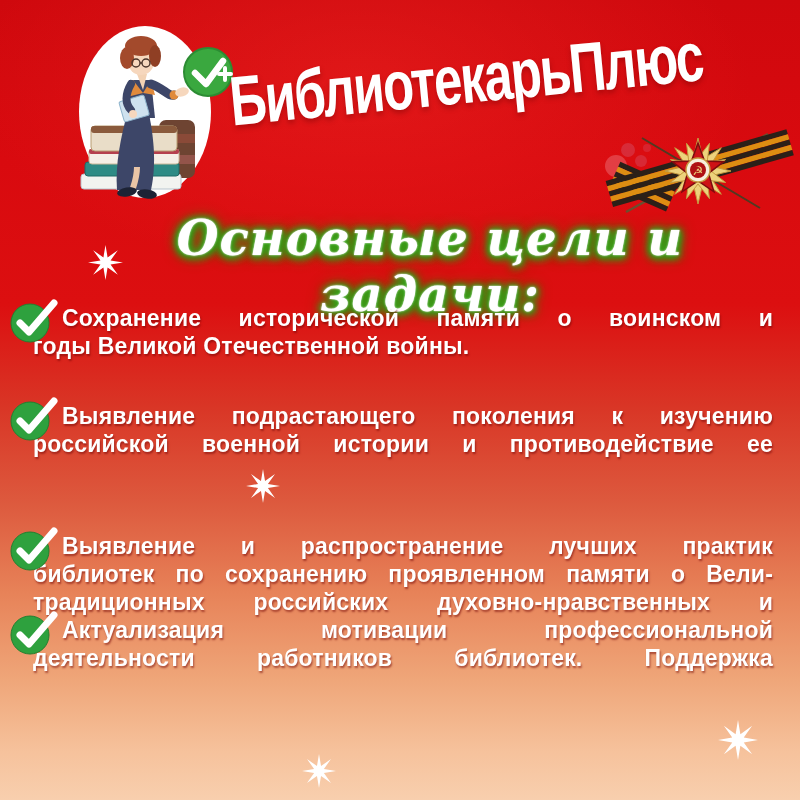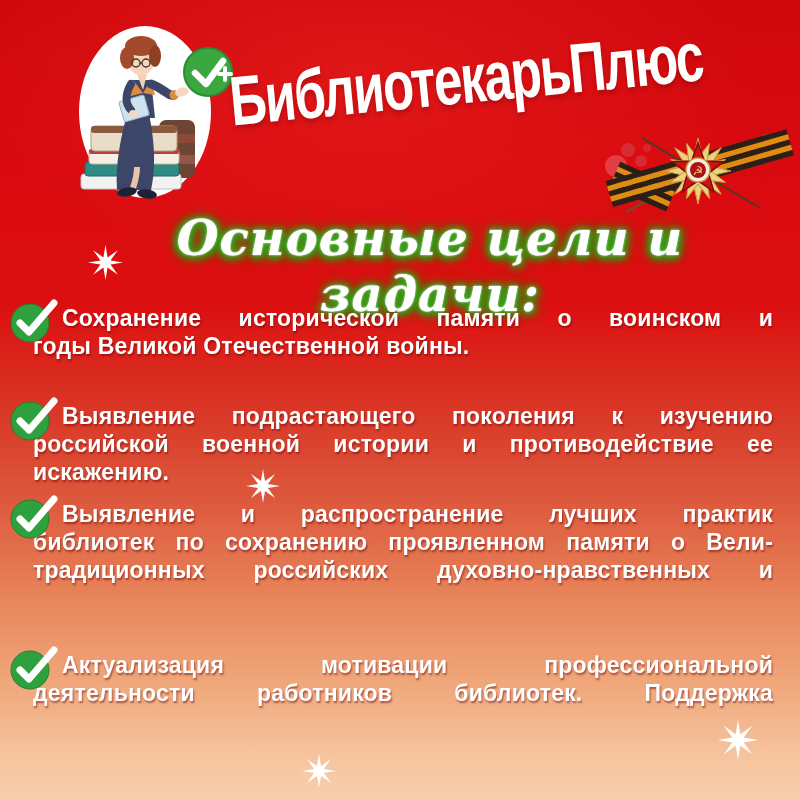--- a/index.html
+++ b/index.html
@@ -135,34 +135,33 @@
     <div class="bl last">годы Великой Отечественной войны.</div>
   </div>
 
   <div class="bullet" style="top:402px">
     <svg class="check" viewBox="0 0 50 46">
       <circle cx="20" cy="25" r="19" fill="#2ea13e" stroke="#237f30"></circle>
       <path d="M10,25 L19,34 L44,5" fill="none" stroke="#ffffff" stroke-width="7" stroke-linecap="round" stroke-linejoin="round"></path>
     </svg>
     <div class="bl first">Выявление подрастающего поколения к изучению</div>
     <div class="bl">российской военной истории и противодействие ее</div>
-    <div class="bl last">искажению.</div>
   </div>
 
-  <div class="bullet" style="top:500px">
+  <div class="bullet" style="top:532px">
     <svg class="check" viewBox="0 0 50 46">
       <circle cx="20" cy="25" r="19" fill="#2ea13e" stroke="#237f30"></circle>
       <path d="M10,25 L19,34 L44,5" fill="none" stroke="#ffffff" stroke-width="7" stroke-linecap="round" stroke-linejoin="round"></path>
     </svg>
     <div class="bl first">Выявление и распространение лучших практик</div>
     <div class="bl">библиотек по сохранению проявленном памяти о Вели-</div>
     <div class="bl">традиционных российских духовно-нравственных и</div>
   </div>
 
-  <div class="bullet" style="top:651px">
+  <div class="bullet" style="top:616px">
     <svg class="check" viewBox="0 0 50 46">
       <circle cx="20" cy="25" r="19" fill="#2ea13e" stroke="#237f30"></circle>
       <path d="M10,25 L19,34 L44,5" fill="none" stroke="#ffffff" stroke-width="7" stroke-linecap="round" stroke-linejoin="round"></path>
     </svg>
     <div class="bl first">Актуализация мотивации профессиональной</div>
     <div class="bl">деятельности работников библиотек. Поддержка</div>
   </div>
 
   <svg class="star" style="left:88px;top:245px" width="35" height="35" viewBox="0 0 32 32">
     <path fill="#ffffff" d="M32,16 L20.62,17.91 L27.31,27.31 L17.91,20.62 L16,32 L14.09,20.62 L4.69,27.31 L11.38,17.91 L0,16 L11.38,14.09 L4.69,4.69 L14.09,11.38 L16,0 L17.91,11.38 L27.31,4.69 L20.62,14.09 Z"></path>

